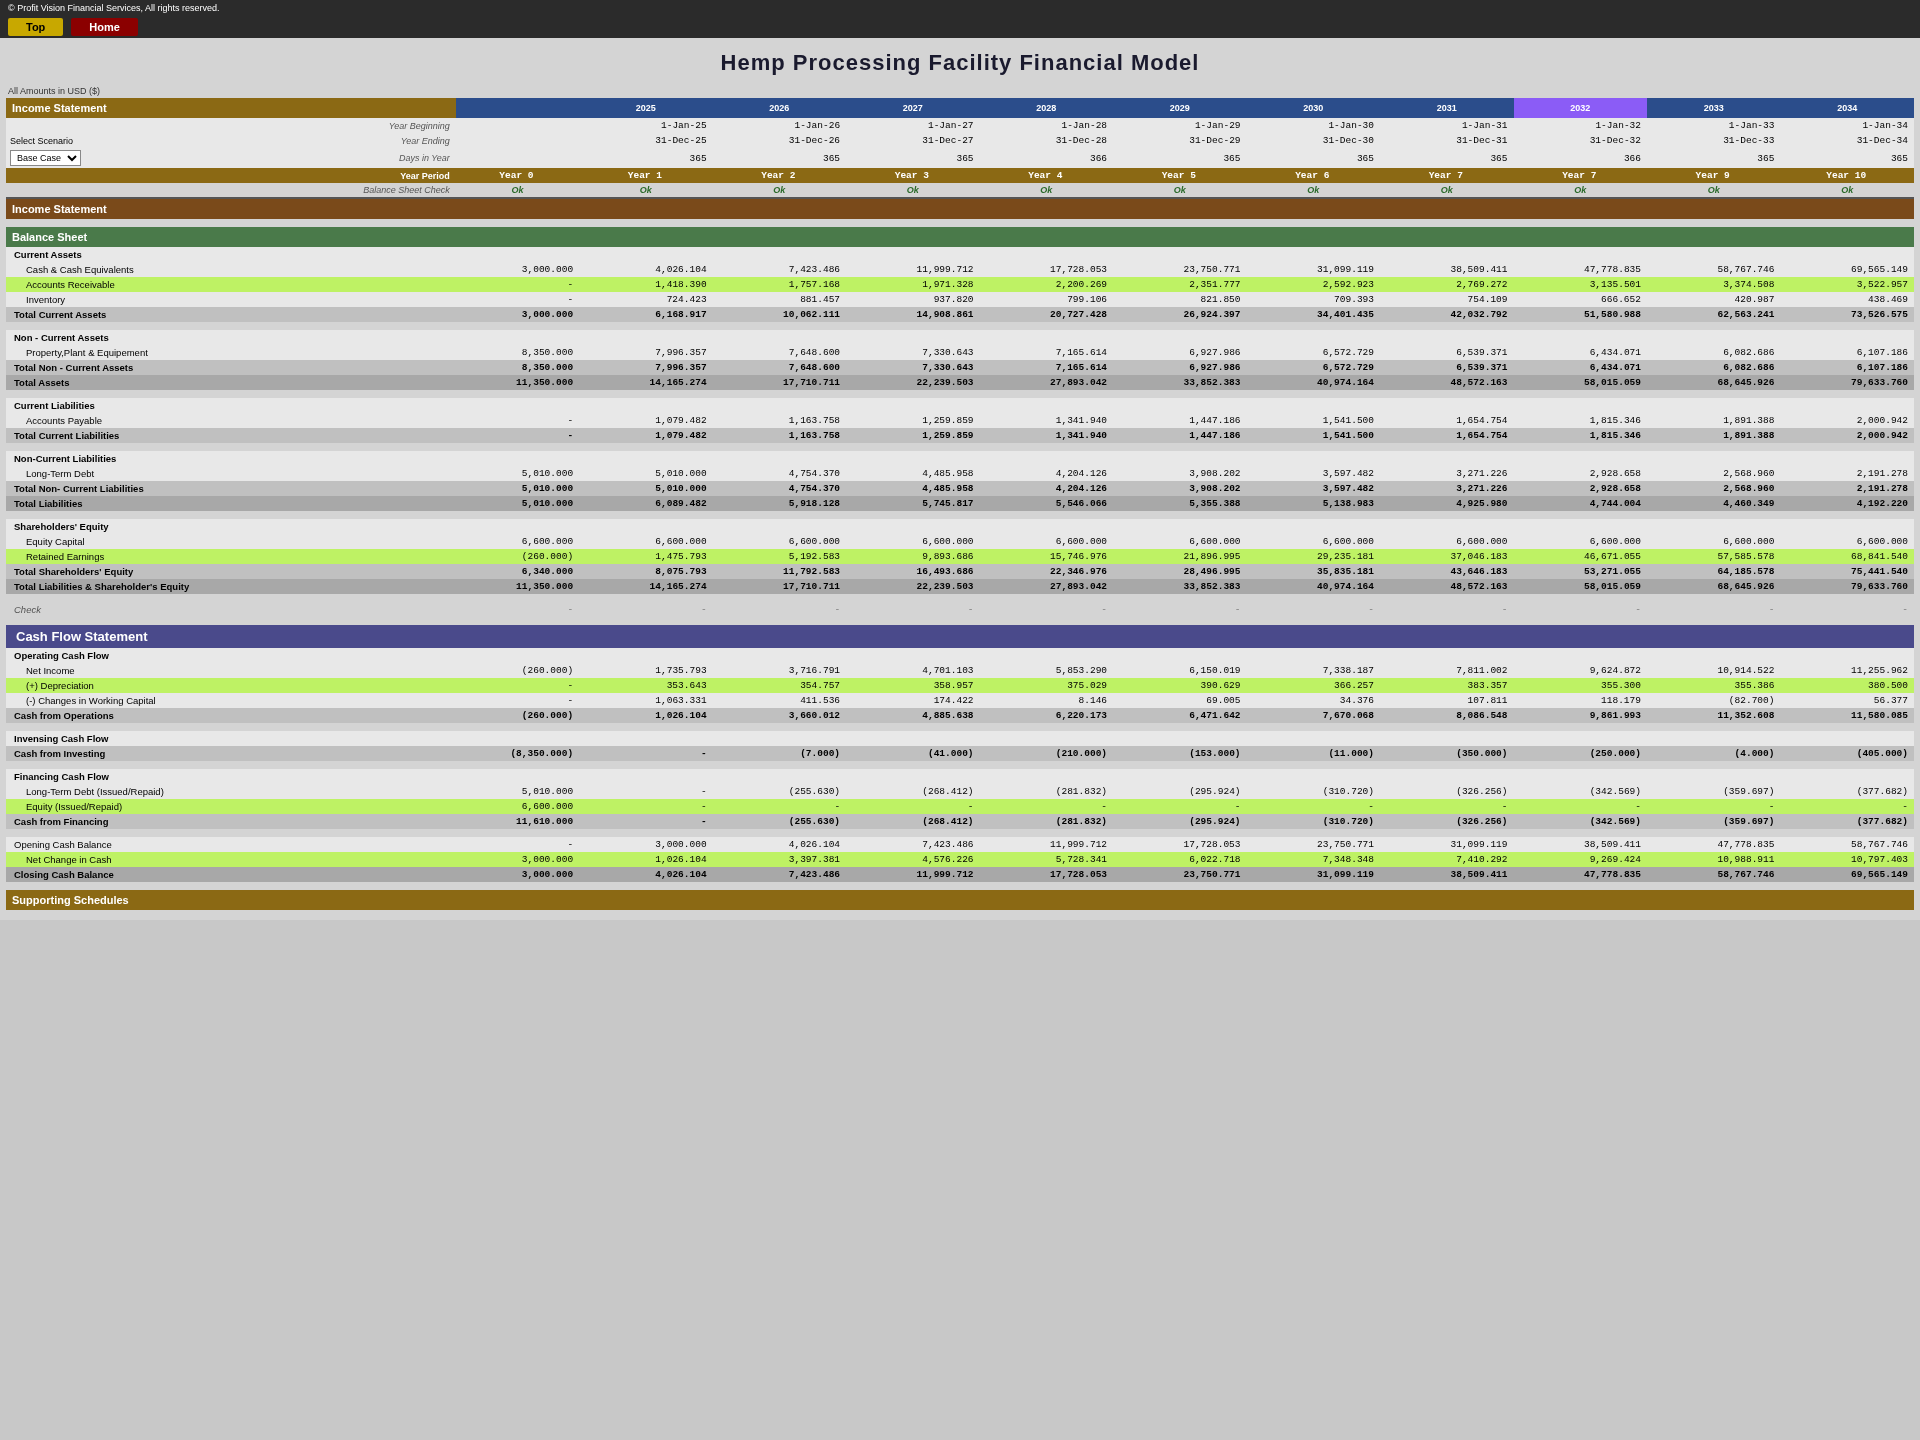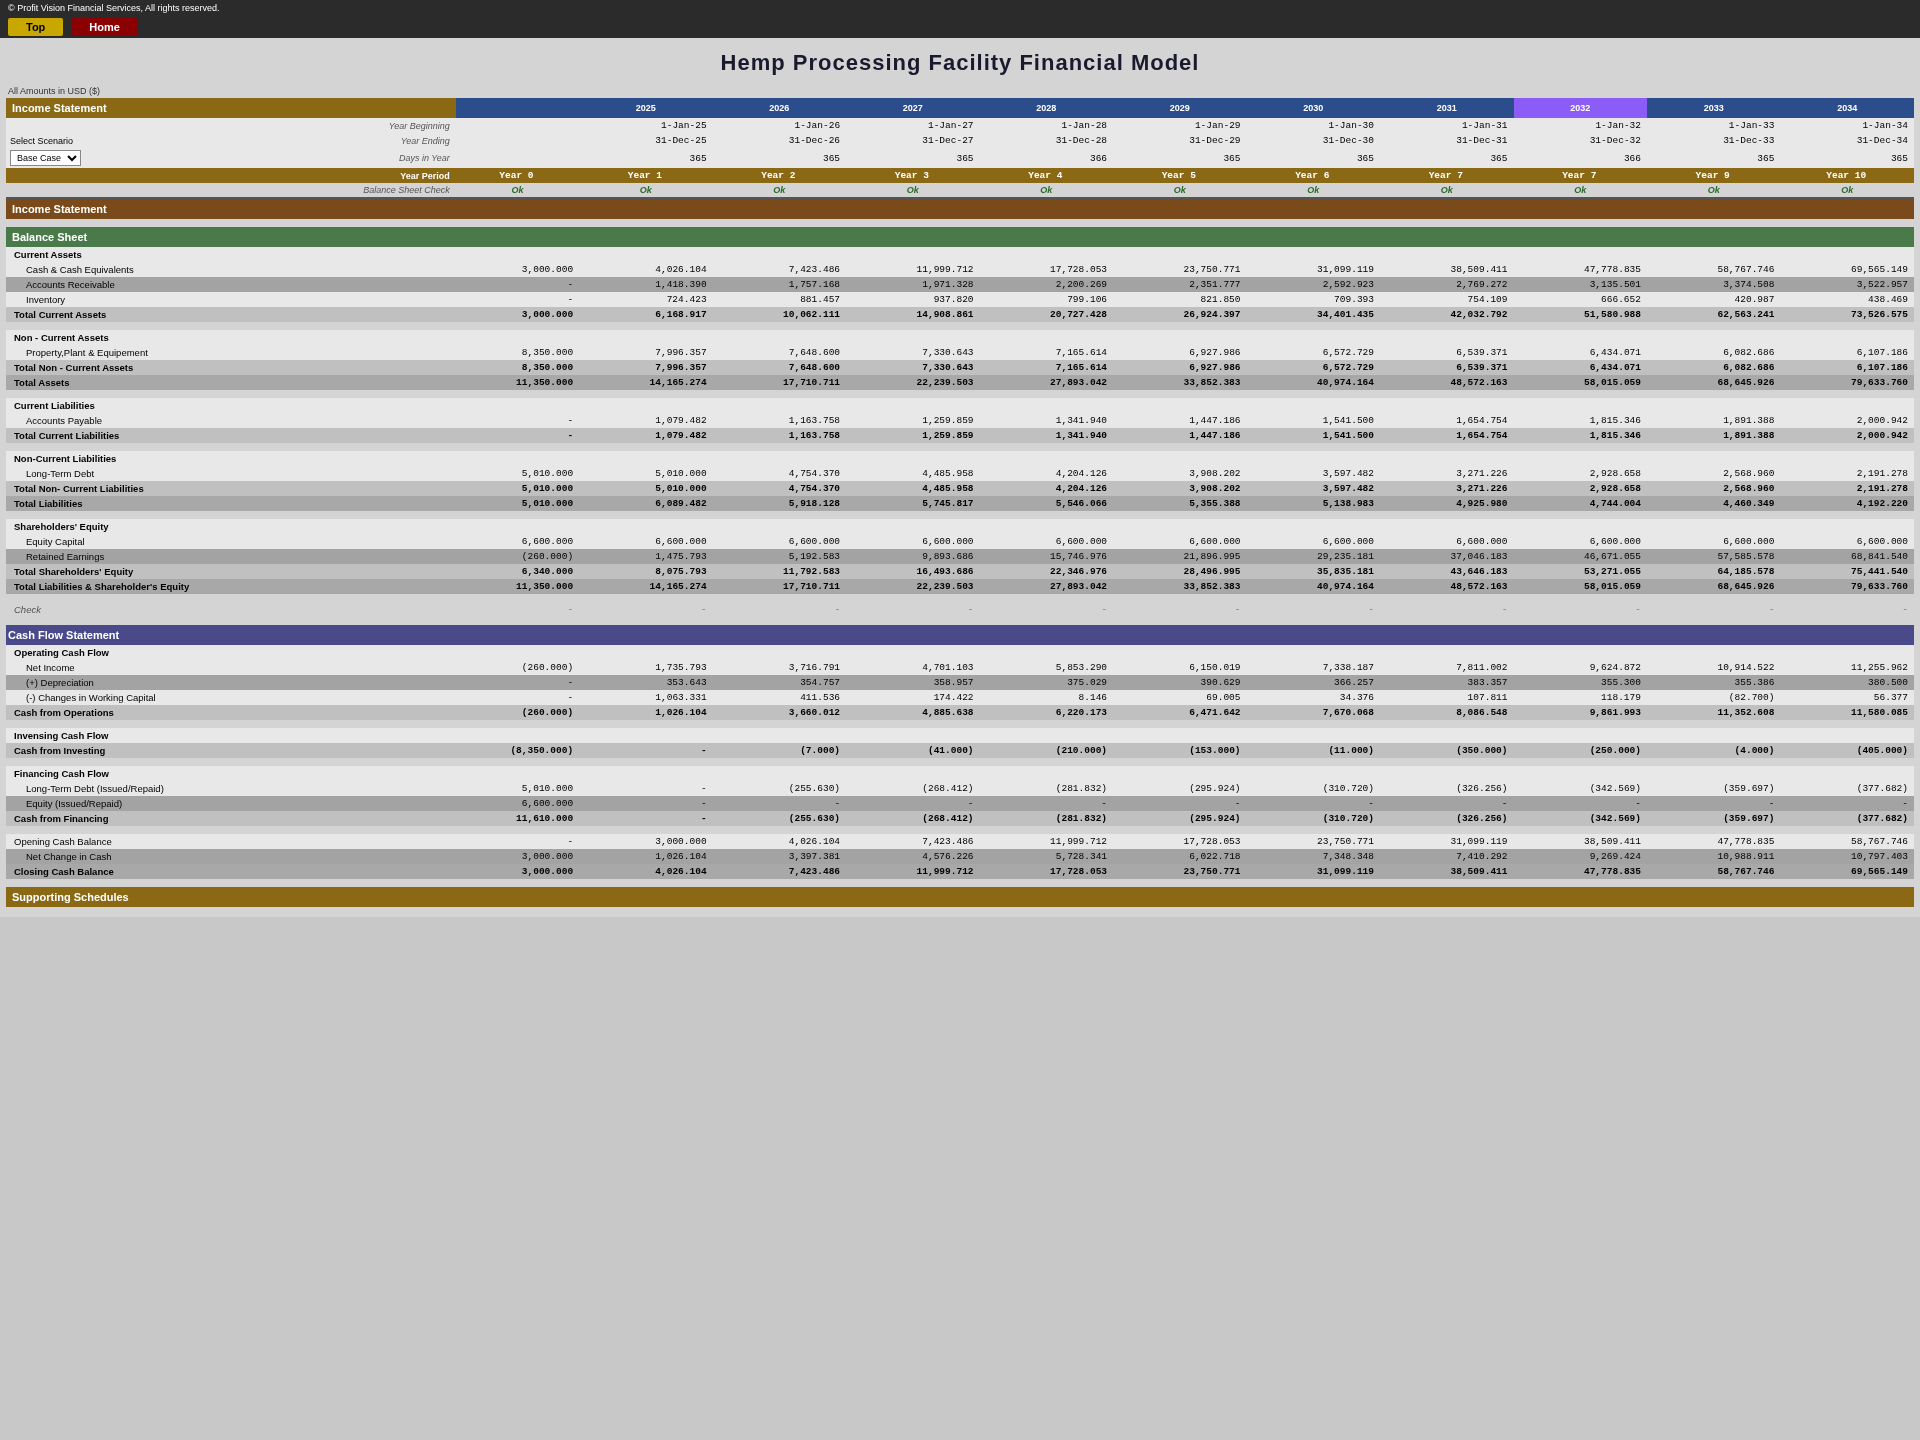--- a/index.html
+++ b/index.html
@@ -12,21 +12,21 @@
     
     .main-title { text-align: center; font-size: 22px; font-weight: bold; color: #1a1a2e; padding: 12px 0 8px 0; background: #d4d4d4; letter-spacing: 1px; }
     
     .currency-note { font-size: 9px; color: #333; padding: 2px 8px; background: #d4d4d4; }
     
     .content-area { padding: 0 6px 10px 6px; background: #d4d4d4; }
     
     table.main-table { width: 100%; border-collapse: collapse; font-size: 9.5px; }
     
     .row-light { background: #e8e8e8; }
-    .row-dark { background: #a3a3a3; }
+    .row-dark { background: #bef264; }
     .row-total { background: #c0c0c0; font-weight: bold; }
     .row-grand-total { background: #a8a8a8; font-weight: bold; }
     .row-blank { background: #d4d4d4; height: 8px; }
     
     td { padding: 2px 4px; border: none; }
     .num-cell { text-align: right; padding-right: 6px; font-family: 'Courier New', monospace; }
     .label-cell { padding-left: 8px; }
     .indent-cell { padding-left: 20px; }
     
     .italic-label { font-style: italic; color: #555; font-size: 9px; }
@@ -500,21 +500,21 @@
     <td class="num-cell">-</td>
     <td class="num-cell">-</td>
     <td class="num-cell">-</td>
   </tr>
 
   <tr class="row-blank">
           <td colspan="13"></td>
         </tr>
 
   <tr>
-    <td colspan="13" style="background:#4a4a8b; color:#fff; font-weight:bold; font-size:11px; padding:4px 2px;">Cash Flow Statement</td>
+    <td colspan="13" style="background:#4a4a8b; color:#fff; font-weight:bold; font-size:13px; padding:4px 10px;">Cash Flow Statement</td>
   </tr>
 
   <tr class="row-light">
     <td class="label-cell" style="font-weight:bold;">Operating Cash Flow</td>
     <td colspan="12"></td>
   </tr>
 
   <tr class="row-light">
     <td class="indent-cell">Net Income</td>
     <td></td>

